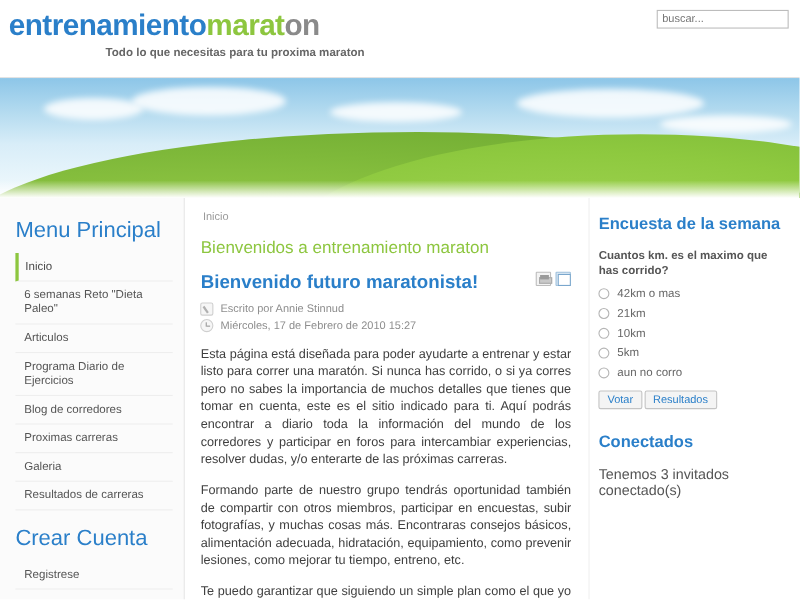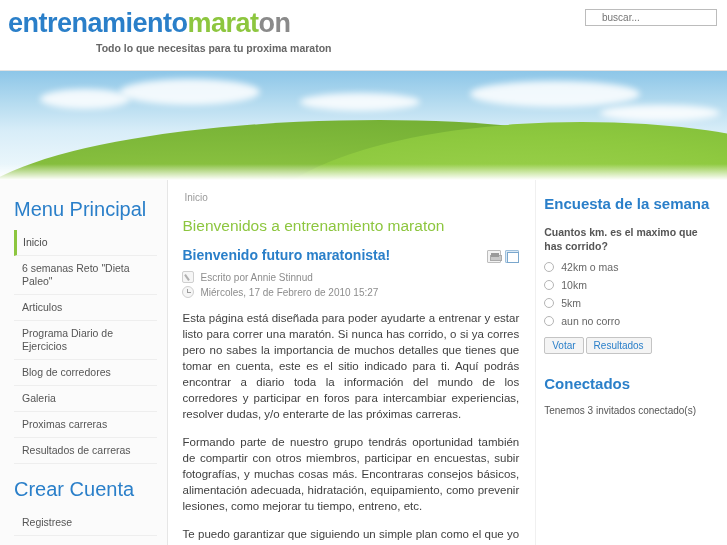--- a/index.html
+++ b/index.html
@@ -42,27 +42,27 @@
     left: 96px;
     top: 42px;
     font-size: 10.5px;
     color: #666;
     font-weight: bold;
   }
   .search-box {
     position: absolute;
     right: 10px;
     top: 9px;
-    width: 132px;
+    width: 120px;
     height: 17px;
     border: 1px solid #bcbcbc;
     background: #fff;
     font-size: 10px;
     color: #999;
-    padding: 1px 16px;
+    padding: 1px 4px;
     font-family: "Liberation Sans", sans-serif;
   }
   .topnav {
     position: absolute;
     right: 8px;
     top: 39px;
     display: flex;
     align-items: center;
     font-size: 10.5px;
   }
@@ -170,25 +170,25 @@
     margin: 0 0 14px 2px;
   }
   .page-title {
     color: #8dc63f;
     font-size: 15.5px;
     font-weight: normal;
     margin: 0 0 12px 0;
   }
   .article-title {
     color: #2a7fc9;
-    font-size: 14px;
+    font-size: 17px;
     font-weight: bold;
     margin: 0 0 8px 0;
     display: flex;
-    align-items: flex-end;
+    align-items: flex-start;
   }
   .article-title .icons {
     margin-left: auto;
     display: flex;
     gap: 4px;
   }
   .icon-btn {
     width: 14px; height: 13px;
     border: 1px solid #bdbdbd;
     background: #f3f3f3;
@@ -299,21 +299,21 @@
     font-size: 10px;
     color: #2a7fc9;
     background: #f4f4f4;
     border: 1px solid #c4c4c4;
     border-radius: 2px;
     padding: 2px 7px;
     cursor: pointer;
     font-family: "Liberation Sans", sans-serif;
   }
   .conectados-text {
-    font-size: 10px;
+    font-size: 13px;
     color: #555;
     margin-top: 4px;
   }
   .gap-title { margin-top: 20px; }
 </style>
 </head>
 <body>
 
 <div id="page">
 
@@ -340,22 +340,22 @@
   <div class="content">
 
     <div class="col-left">
       <div class="side-title">Menu Principal</div>
       <ul class="menu">
         <li class="active">Inicio</li>
         <li>6 semanas Reto "Dieta Paleo"</li>
         <li>Articulos</li>
         <li>Programa Diario de Ejercicios</li>
         <li>Blog de corredores</li>
+        <li>Proximas carreras</li>
         <li>Galeria</li>
-        <li>Proximas carreras</li>
         <li>Resultados de carreras</li>
       </ul>
       <div class="side-title">Crear Cuenta</div>
       <ul class="menu">
         <li>Registrese</li>
       </ul>
       <div class="side-title">Iniciar sesion</div>
     </div>
 
     <div class="col-main">
@@ -383,20 +383,24 @@
 
     <div class="col-right">
       <div class="right-title">Encuesta de la semana</div>
       <div class="poll-q">Cuantos km. es el maximo que has corrido?</div>
       <div class="poll-opt">
         <span class="radio"></span>
         <span>42km o mas</span>
       </div>
       <div class="poll-opt">
         <span class="radio"></span>
+        <span>21km</span>
+      </div>
+      <div class="poll-opt">
+        <span class="radio"></span>
         <span>10km</span>
       </div>
       <div class="poll-opt">
         <span class="radio"></span>
         <span>5km</span>
       </div>
       <div class="poll-opt">
         <span class="radio"></span>
         <span>aun no corro</span>
       </div>

